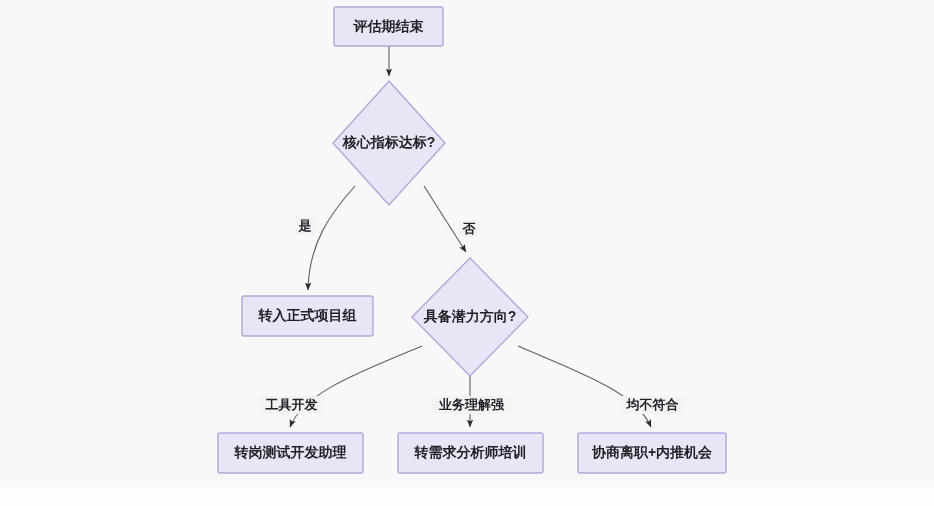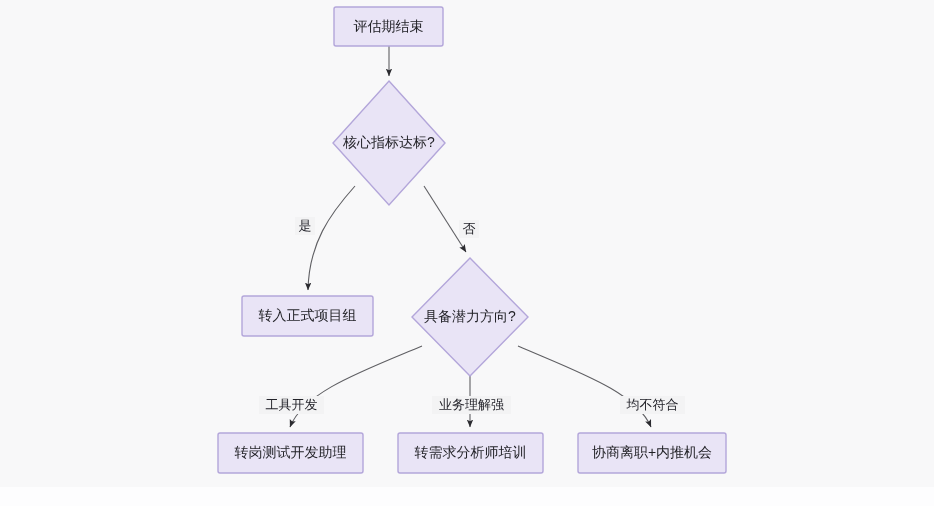--- a/index.html
+++ b/index.html
@@ -7,20 +7,21 @@
     padding: 0;
     background: #ffffff;
   }
   #canvas {
     position: relative;
     width: 934px;
     height: 506px;
     background: #f8f8f9;
     overflow: hidden;
     font-family: "Liberation Sans", "DejaVu Sans", sans-serif;
+    font-weight: bold;
   }
   #bottom-strip {
     position: absolute;
     left: 0;
     bottom: 0;
     width: 934px;
     height: 19px;
     background: #fdfdfe;
   }
   svg#flow {

